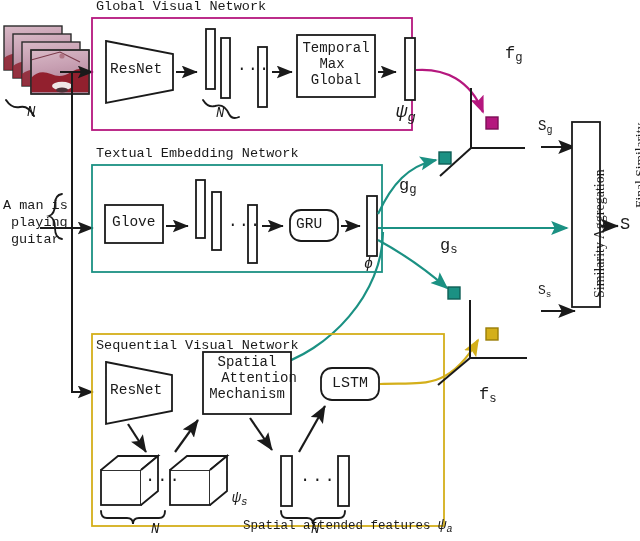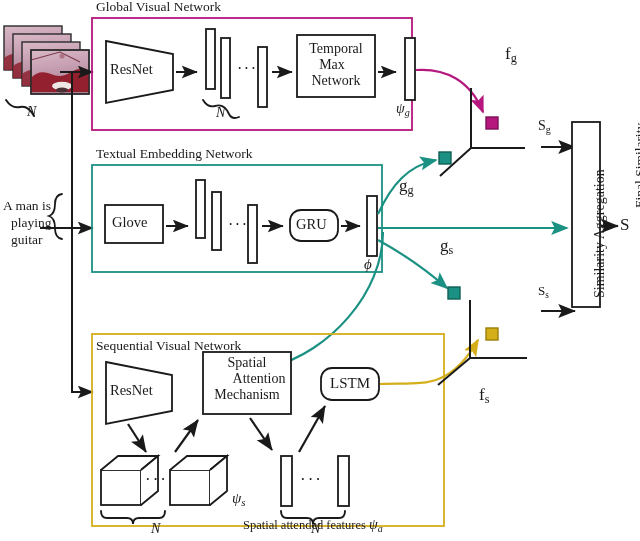--- a/index.html
+++ b/index.html
@@ -1,20 +1,20 @@
 <!DOCTYPE html>
 <html><head>
 <meta charset="utf-8">
 <style>
   html,body{margin:0;padding:0;background:#ffffff;}
   body{width:640px;height:541px;position:relative;overflow:hidden;
        font-family:"Liberation Serif", serif; color:#1a1a1a;}
   #stage{position:absolute;left:0;top:0;width:640px;height:541px;}
   svg.layer{position:absolute;left:0;top:0;width:640px;height:541px;overflow:visible;}
-  .txt{position:absolute;white-space:nowrap;font-family:Liberation Serif, serif;color:#1a1a1a;}
+  .txt{position:absolute;white-space:nowrap;font-family:Liberation Mono, monospace;color:#1a1a1a;}
   .netlabel{font-size:13.5px;}
   .boxlabel{font-size:14px;text-align:center;line-height:1.12;}
   .ital{font-style:italic;}
   .sub{font-size:0.72em;vertical-align:-0.28em;}
   .sub-i{font-size:0.72em;vertical-align:-0.28em;font-style:italic;}
   .cap{font-size:12.5px;}
   .vtext{position:absolute;white-space:nowrap;
          transform-origin:0 0;font-family:"Liberation Serif",serif;color:#1a1a1a;}
 </style>
 </head>
@@ -194,22 +194,22 @@
 
   <div class="txt netlabel" style="left:96px;top:-1px;">Global Visual Network</div>
   <div class="txt netlabel" style="left:96px;top:146px;">Textual Embedding Network</div>
   <div class="txt netlabel" style="left:96px;top:314px;margin-top:24px;">Sequential Visual Network</div>
 
   <div class="txt" style="left:110px;top:61px;font-size:14.5px;">ResNet</div>
   <div class="txt" style="left:237px;top:60px;font-size:16px;letter-spacing:1.5px;">···</div>
   <div class="txt ital" style="left:216px;top:105px;font-size:14px;">N</div>
   <div class="txt boxlabel" style="left:297px;top:41px;width:78px;">Temporal</div>
   <div class="txt boxlabel" style="left:297px;top:57px;width:70px;">Max</div>
-  <div class="txt boxlabel" style="left:297px;top:73px;width:78px;">Network</div>
-  <div class="txt ital" style="left:396px;top:101px;font-size:14px;"><span>ψ</span><span class="sub-i">g</span></div>
+  <div class="txt boxlabel" style="left:297px;top:73px;width:78px;">Global</div>
+  <div class="txt ital" style="left:396px;top:101px;font-size:19px;"><span>ψ</span><span class="sub-i">g</span></div>
 
   <div class="txt" style="left:112px;top:214px;font-size:14.5px;">Glove</div>
   <div class="txt" style="left:228px;top:216px;font-size:16px;letter-spacing:1.5px;">···</div>
   <div class="txt" style="left:296px;top:216px;font-size:14.5px;">GRU</div>
   <div class="txt ital" style="left:364px;top:256px;font-size:15px;">ϕ</div>
 
   <div class="txt" style="left:110px;top:382px;font-size:14.5px;">ResNet</div>
   <div class="txt boxlabel" style="left:203px;top:355px;width:88px;">Spatial</div>
   <div class="txt boxlabel" style="left:203px;top:371px;width:112px;">Attention</div>
   <div class="txt boxlabel" style="left:203px;top:387px;width:88px;">Mechanism</div>

